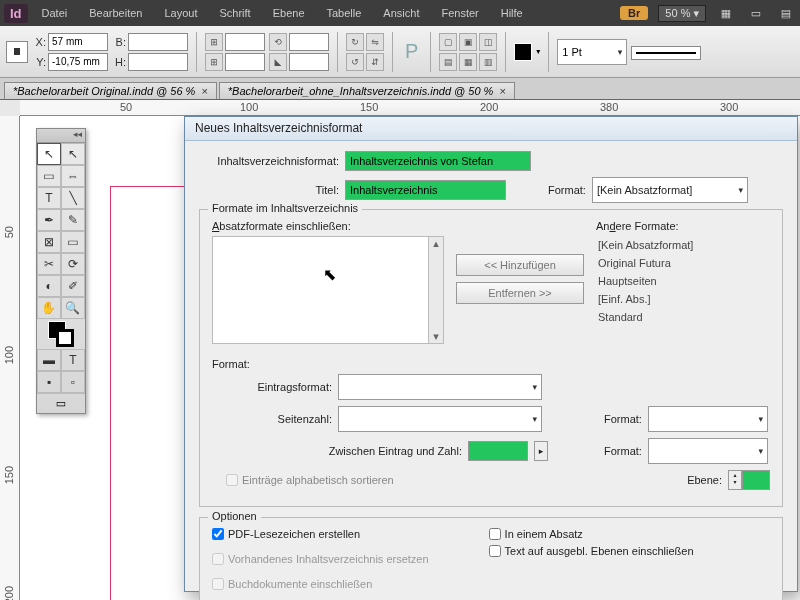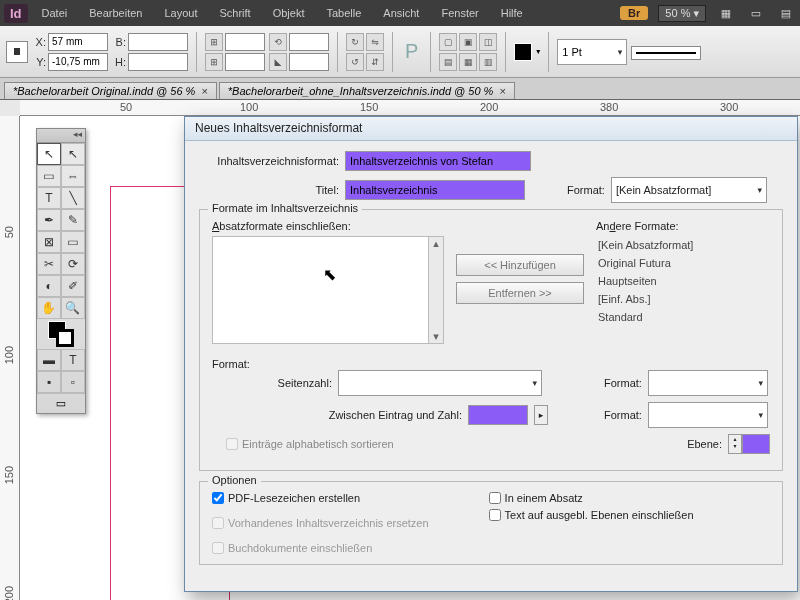--- a/index.html
+++ b/index.html
@@ -34,21 +34,21 @@
 .tool-cell.sel { background: #fff; border: 1px solid #555; }
 .swatch-big { height: 30px; display: flex; align-items: center; justify-content: center; }
 .swatch-graphic { width: 26px; height: 26px; position: relative; }
 .swatch-graphic .fill { position: absolute; width: 18px; height: 18px; background: #000; border: 1px solid #fff; top: 0; left: 0; }
 .swatch-graphic .stroke { position: absolute; width: 18px; height: 18px; border: 3px solid #000; background: #fff; bottom: 0; right: 0; }
 .dialog { position: absolute; top: 116px; left: 184px; width: 614px; height: 476px; background: #eee; border: 1px solid #6a8aa8; box-shadow: 4px 8px 18px rgba(0,0,0,.35); }
 .dlg-title { background: linear-gradient(#eef3f9,#d9e4ef); height: 24px; border-bottom: 1px solid #a9bed1; padding: 4px 10px; font-size: 12px; color: #222; }
 .dlg-body { padding: 10px 14px; color: #222; }
 .row { display: flex; align-items: center; margin-bottom: 6px; gap: 6px; }
 .lbl { text-align: right; width: 140px; }
-.txt-input { background: #8b5cf6; border: 1px solid #999; height: 20px; padding: 0 4px; }
+.txt-input { background: #22c55e; border: 1px solid #999; height: 20px; padding: 0 4px; }
 .dropdown { background: #fff; border: 1px solid #999; height: 20px; padding: 12px 4px; display: flex; align-items: center; justify-content: space-between; min-width: 120px; }
 .dropdown::after { content: "▾"; font-size: 9px; color: #333; margin-left: 6px; }
 .group-box { border: 1px solid #bbb; padding: 10px 12px 10px 12px; position: relative; margin-top: 6px; background: #eee; }
 .group-title { position: absolute; top: -8px; left: 8px; background: #eee; padding: 0 4px; font-size: 11px; }
 .listbox { background: #fff; border: 1px solid #bbb; border-right: none; height: 108px; width: 216px; }
 .listbox-scroll { display: flex; }
 .scroll-v { width: 16px; background: #eaeaea; border: 1px solid #bbb; display: flex; flex-direction: column; justify-content: space-between; align-items: center; font-size: 8px; color: #666; }
 .btn { background: linear-gradient(#fafafa,#e2e2e2); border: 1px solid #999; height: 22px; width: 128px; display: flex; align-items: center; justify-content: center; color: #777; cursor: pointer; }
 .format-list { width: 150px; height: 108px; overflow: hidden; font-size: 10px; color: #444; line-height: 18px; }
 .format-list div { padding-left: 2px; }
@@ -61,21 +61,21 @@
 </style>
 </head>
 <body>
 
 <div class="menubar">
   <div class="id-logo">Id</div>
   <div class="menu-item">Datei</div>
   <div class="menu-item">Bearbeiten</div>
   <div class="menu-item">Layout</div>
   <div class="menu-item">Schrift</div>
-  <div class="menu-item">Objekt</div>
+  <div class="menu-item">Ebene</div>
   <div class="menu-item">Tabelle</div>
   <div class="menu-item">Ansicht</div>
   <div class="menu-item">Fenster</div>
   <div class="menu-item">Hilfe</div>
   <div class="menu-right">
     <div class="br-badge">Br</div>
     <div class="zoom"><span>50 %</span> ▾</div>
     <div class="icon-box">▦</div>
     <div class="icon-box">▭</div>
     <div class="icon-box">▤</div>
@@ -242,21 +242,21 @@
 
 <div class="dialog">
   <div class="dlg-title">Neues Inhaltsverzeichnisformat</div>
   <div class="dlg-body">
     <div class="row">
       <div class="lbl">Inhaltsverzeichnisformat:</div>
       <input class="txt-input" style="width: 186px;" value="Inhaltsverzeichnis von Stefan">
     </div>
     <div class="row">
       <div class="lbl">Titel:</div>
-      <input class="txt-input" style="width: 180px;" value="Inhaltsverzeichnis">
+      <input class="txt-input" style="width: 161px;" value="Inhaltsverzeichnis">
       <div style="width:30px"></div>
       <div>Format:</div>
       <div class="dropdown" style="width:156px">
           <span>[Kein Absatzformat]</span>
         </div>
     </div>
 
     <div class="group-box">
       <div class="group-title">Formate im Inhaltsverzeichnis</div>
       <div style="display:flex;gap:12px;align-items:flex-start">
@@ -280,20 +280,26 @@
             <div>[Kein Absatzformat]</div>
             <div>Original Futura</div>
             <div>Hauptseiten</div>
             <div>[Einf. Abs.]</div>
             <div>Standard</div>
           </div>
         </div>
       </div>
 
       <div style="margin-top:14px">Format:</div>
+      <div class="row" style="margin-top:4px">
+        <div class="lbl" style="width:120px">Eintragsformat:</div>
+        <div class="dropdown" style="width:204px">
+            <span></span>
+          </div>
+      </div>
       <div class="row">
         <div class="lbl" style="width:120px">Seitenzahl:</div>
         <div class="dropdown" style="width:204px">
             <span></span>
           </div>
         <div style="width:50px"></div>
         <div>Format:</div>
         <div class="dropdown" style="width:120px">
             <span></span>
           </div>

